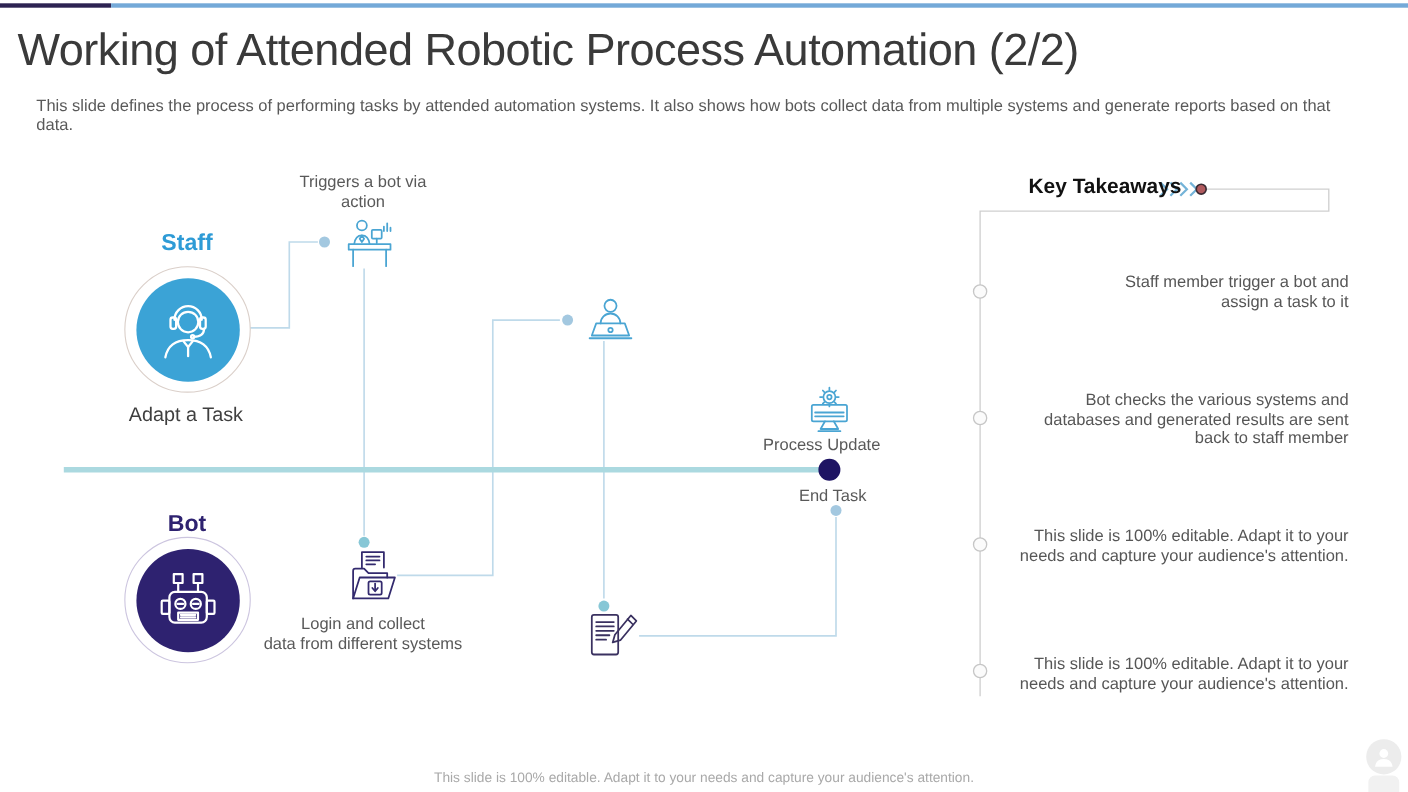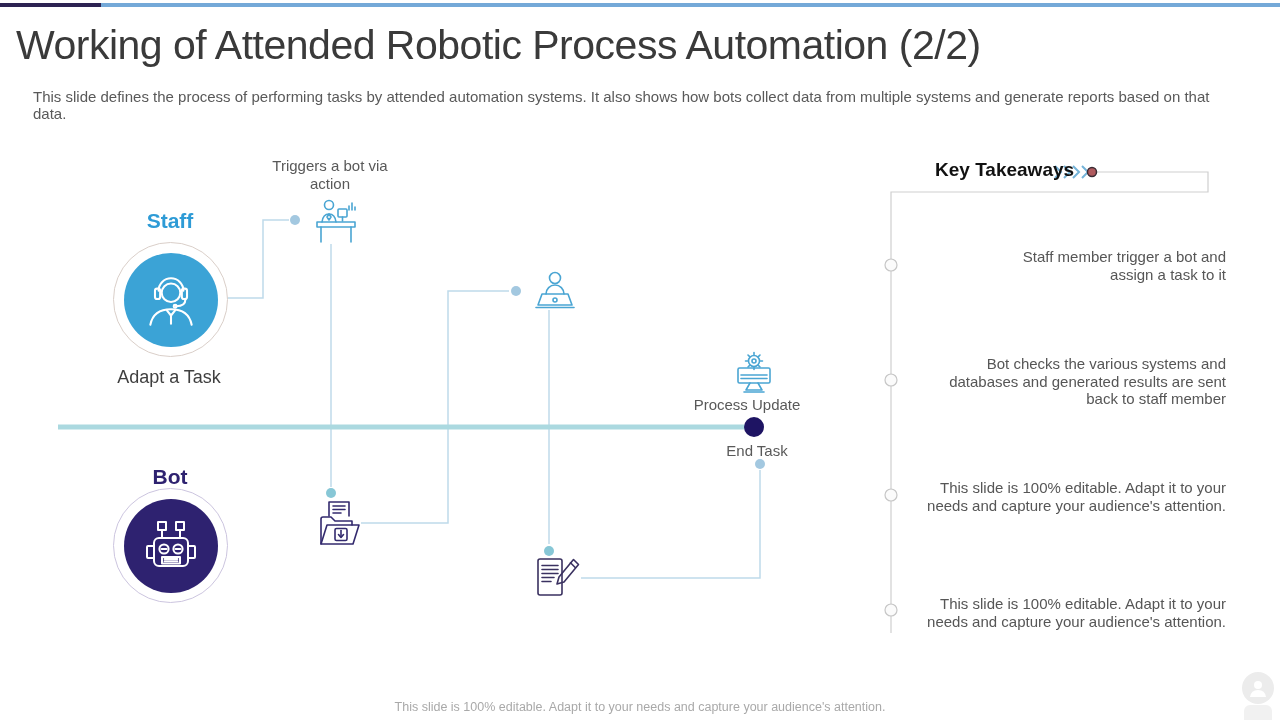--- a/index.html
+++ b/index.html
@@ -170,20 +170,22 @@
     <g fill="none" stroke="#332A6E" stroke-width="1.6" stroke-linecap="round" stroke-linejoin="round">
       <path d="M13 17 V3 h20 v14"></path>
       <path d="M17 7 h12 M17 10.5 h12 M17 14 h8"></path>
       <path d="M5 45 V20 q0 -2 2 -2 h8 l4 4 h17 v4"></path>
       <path d="M5 45 L11 26 h32 L37 45 Z"></path>
       <rect x="19" y="29.5" width="12" height="12" rx="1.5"></rect>
       <path d="M25 31.5 v6"></path>
       <path d="M22.5 35.5 l2.5 3 l2.5 -3"></path>
     </g>
   </svg>
+  <div class="lbl" style="left:230px;top:559px;width:200px;">Login and collect
+data from different systems</div>
 
   <svg class="abs" style="left:532px;top:556px;" width="48" height="44" viewBox="0 0 48 44">
     <g fill="none" stroke="#3A3160" stroke-width="1.6" stroke-linecap="round" stroke-linejoin="round">
       <rect x="6" y="3" width="24" height="36" rx="2"></rect>
       <path d="M10 9.5 h16 M10 13.5 h16 M10 17.5 h16 M10 21.5 h12 M10 25.5 h9"></path>
       <path d="M41.5 3.5 l5 5 L32 26 l-7 2 l2 -7 Z"></path>
       <path d="M38.5 6.8 l4.7 4.7"></path>
     </g>
   </svg>
 

